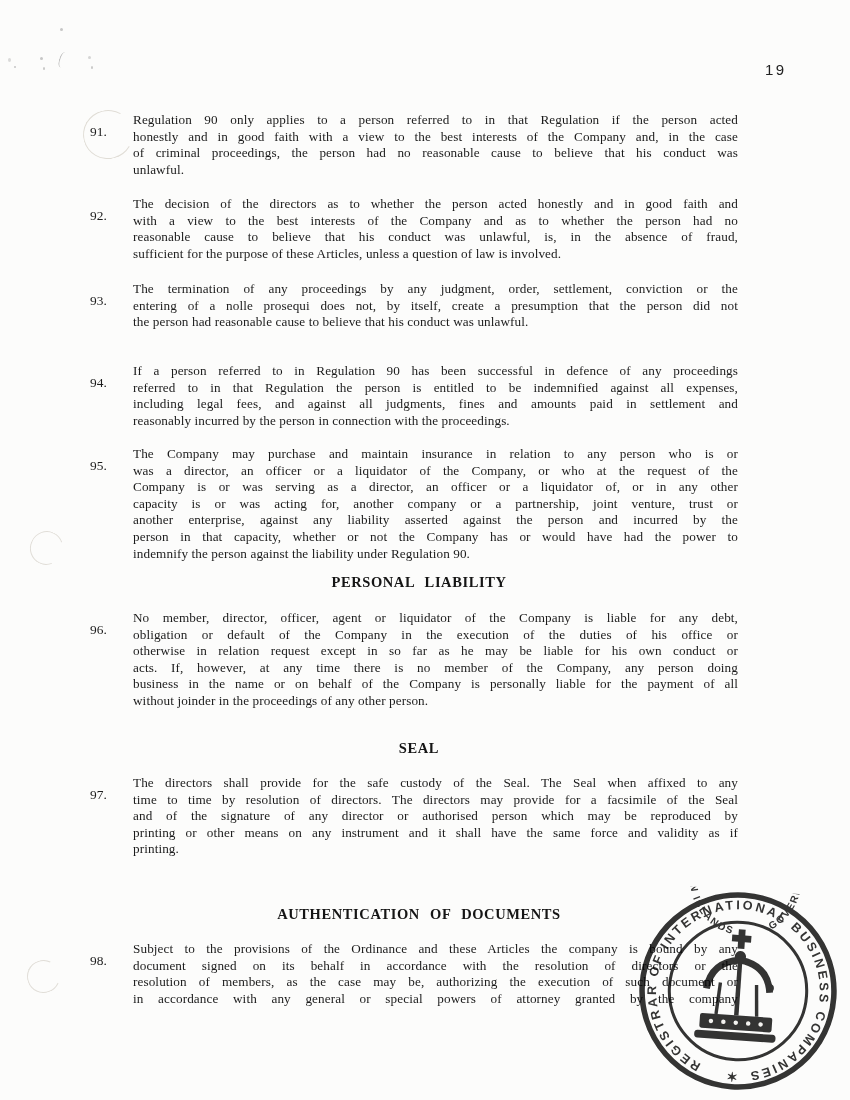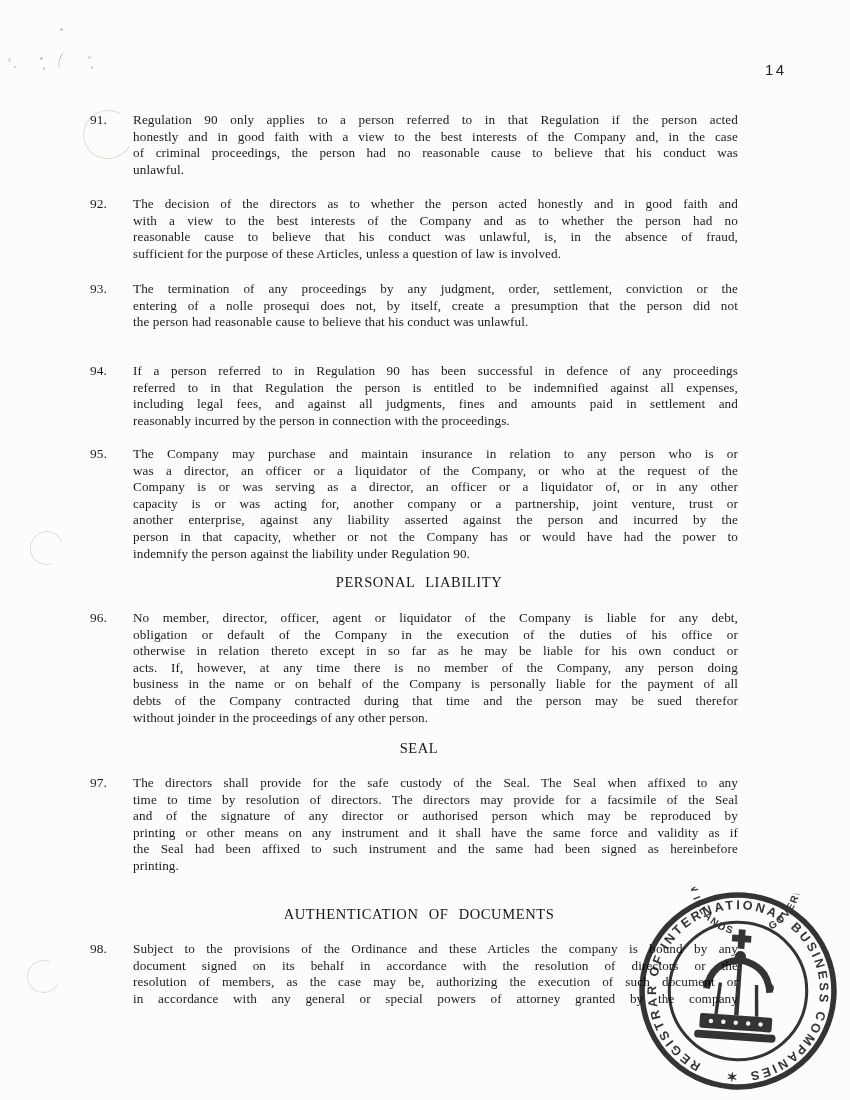--- a/index.html
+++ b/index.html
@@ -10,33 +10,33 @@
     overflow:hidden;
     font-family:"Liberation Serif", serif;
     color:#1b1b1b;
   }
   .pagenum{
     position:absolute;left:765px;top:61px;
     font-family:"Liberation Sans", sans-serif;
     font-size:15px;letter-spacing:2.5px;color:#222;
   }
   .para{position:absolute;left:90px;width:658px;}
-  .pnum{position:absolute;left:0;top:0;font-size:13.4px;line-height:16.6px;}
+  .pnum{position:absolute;left:0;top:12px;font-size:13.4px;line-height:16.6px;}
   .ptext{margin-left:43px;width:605px;}
   .line{
     font-size:13.2px;line-height:16.6px;height:16.6px;
     white-space:nowrap;
     text-align:justify;text-align-last:justify;
     letter-spacing:0.1px;
   }
   .line.last{text-align-last:left;}
   .heading{
     position:absolute;left:90px;width:658px;margin:0;
     text-align:center;
-    font-size:14.5px;font-weight:normal;
+    font-size:14.5px;font-weight:bold;
     letter-spacing:0.6px;word-spacing:6px;
     color:#151515;
   }
   
   .speck{position:absolute;background:#9b9b9b;border-radius:50%;opacity:.55;}
   .curl{
     position:absolute;left:59px;top:52px;width:7px;height:16px;
     border-left:1.6px solid #8f8f8f;border-radius:60% 0 0 55% / 70% 0 0 45%;
     transform:rotate(14deg);opacity:.6;
   }
@@ -64,21 +64,21 @@
   <div class="speck" style="left:40px;top:57px;width:3px;height:3px;"></div>
   <div class="speck" style="left:43px;top:67px;width:2px;height:3px;"></div>
   <div class="speck" style="left:88px;top:56px;width:3px;height:3px;opacity:.4;"></div>
   <div class="speck" style="left:91px;top:66px;width:2px;height:3px;"></div>
   <div class="curl"></div>
 
   <div class="ring ring1"></div>
   <div class="ring ring2"></div>
   <div class="ring ring3"></div>
 
-  <div class="pagenum">14</div>
+  <div class="pagenum">19</div>
 
   <section class="para" style="top:112px">
     <span class="pnum">91.</span>
     <div class="ptext">
       <div class="line">Regulation 90 only applies to a person referred to in that Regulation if the person acted</div>
       <div class="line">honestly and in good faith with a view to the best interests of the Company and, in the case</div>
       <div class="line">of criminal proceedings, the person had no reasonable cause to believe that his conduct was</div>
       <div class="line last">unlawful.</div>
     </div>
   </section>
@@ -125,38 +125,36 @@
     </div>
   </section>
 
   <h2 class="heading" style="top:574px">PERSONAL LIABILITY</h2>
 
   <section class="para" style="top:610px">
     <span class="pnum">96.</span>
     <div class="ptext">
       <div class="line">No member, director, officer, agent or liquidator of the Company is liable for any debt,</div>
       <div class="line">obligation or default of the Company in the execution of the duties of his office or</div>
-      <div class="line">otherwise in relation thereto except in so far as he may be liable for his own conduct or</div>
+      <div class="line">otherwise in relation request except in so far as he may be liable for his own conduct or</div>
       <div class="line">acts. If, however, at any time there is no member of the Company, any person doing</div>
       <div class="line">business in the name or on behalf of the Company is personally liable for the payment of all</div>
-      <div class="line">debts of the Company contracted during that time and the person may be sued therefor</div>
       <div class="line last">without joinder in the proceedings of any other person.</div>
     </div>
   </section>
 
   <h2 class="heading" style="top:740px">SEAL</h2>
 
   <section class="para" style="top:775px">
     <span class="pnum">97.</span>
     <div class="ptext">
       <div class="line">The directors shall provide for the safe custody of the Seal. The Seal when affixed to any</div>
       <div class="line">time to time by resolution of directors. The directors may provide for a facsimile of the Seal</div>
       <div class="line">and of the signature of any director or authorised person which may be reproduced by</div>
       <div class="line">printing or other means on any instrument and it shall have the same force and validity as if</div>
-      <div class="line">the Seal had been affixed to such instrument and the same had been signed as hereinbefore</div>
       <div class="line last">printing.</div>
     </div>
   </section>
 
   <h2 class="heading" style="top:906px">AUTHENTICATION OF DOCUMENTS</h2>
 
   <section class="para" style="top:941px">
     <span class="pnum">98.</span>
     <div class="ptext">
       <div class="line">Subject to the provisions of the Ordinance and these Articles the company is bound by any</div>

